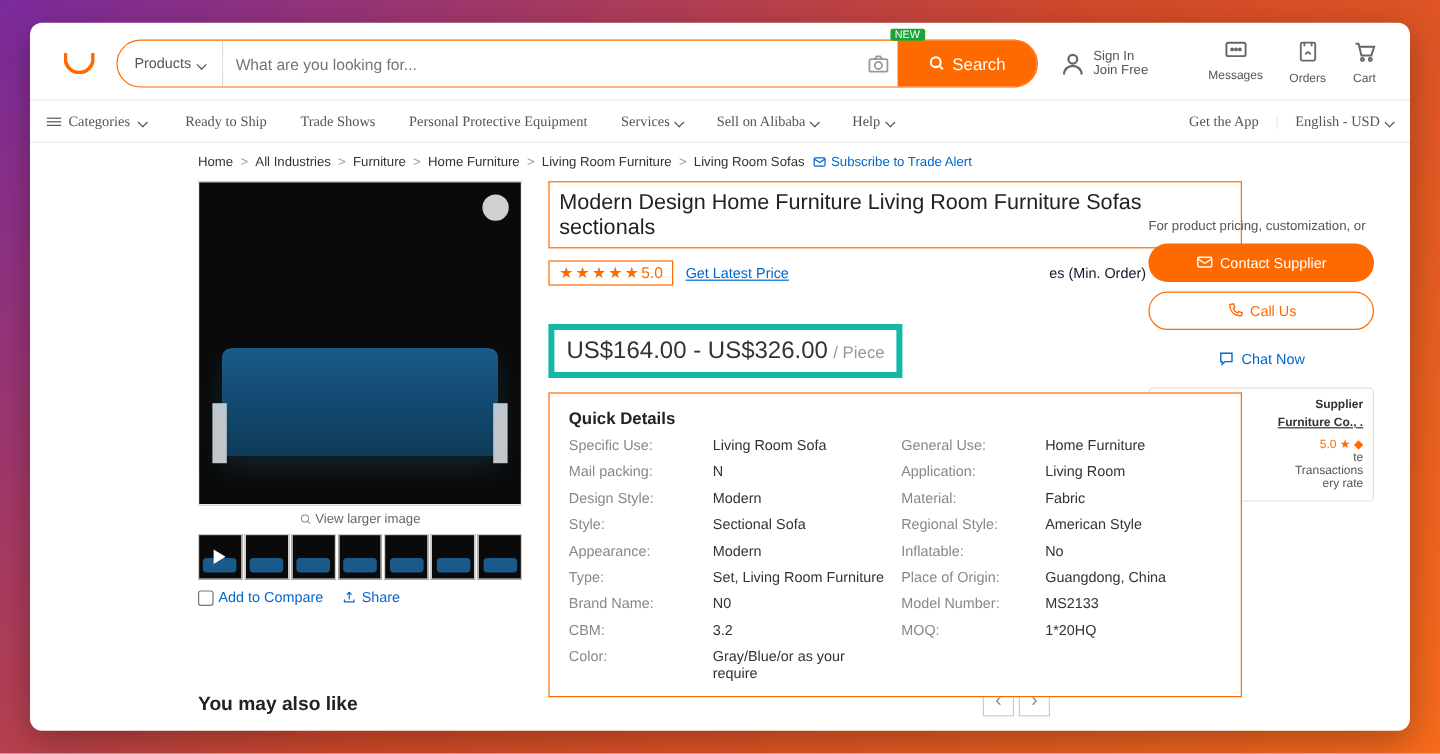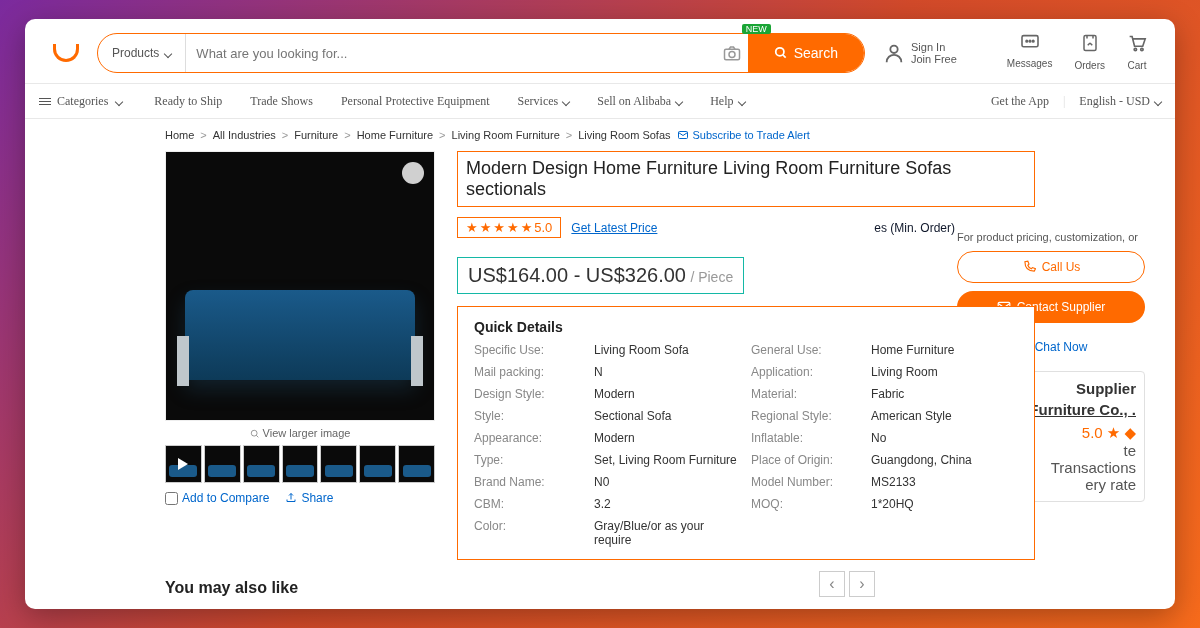--- a/index.html
+++ b/index.html
@@ -53,37 +53,37 @@
   .compare-row { display:flex; gap:16px; padding-top:8px; font-size:12px; }
   .compare-row .cb { color:#06c; cursor:pointer; display:flex; gap:4px; align-items:center;}
   .compare-row input { accent-color:#06c; }
   
   .detailcol { flex:1; position:relative; }
   .title-h { font-size:18px; color:#222; border:1px solid #ff6a00; padding:6px 8px; display:inline-block; }
   .row2 { margin-top:10px; display:flex; align-items:center; gap:10px; }
   .stars-box { border:1px solid #ff6a00; padding:2px 8px; font-size:13px; color:#ff6a00; display:inline-flex; gap:2px; align-items:center;}
   .link { color:#06c; font-size:12px; text-decoration:underline; cursor:pointer; }
   .minorder { color:#0f172a; font-size:12px; margin-left:auto; padding-right:80px;}
-  .price-box { border:1px solid #14b8a6; display:inline-block; padding:6px 10px; margin-top:19px; }
+  .price-box { border:5px solid #14b8a6; display:inline-block; padding:6px 10px; margin-top:32px; }
   .price-main { font-size:20px; color:#333; }
   .price-unit { font-size:14px; color:#999; }
   
   .qd { border:1px solid #ff6a00; margin-top:12px; padding:12px 16px; background:#fff; position:relative; z-index:3; }
   .qd h3 { font-size:14px; color:#222; margin-bottom:8px; }
   .qd-grid { display:grid; grid-template-columns: 110px 1fr 110px 1fr; row-gap:8px; column-gap:10px; font-size:12px; }
   .qd-grid .lbl { color:#888; }
   .qd-grid .val { color:#333; }
   
   .actioncol { position:absolute; right:30px; top:164px; width:188px; z-index:1; }
-  .act-note { font-size:11px; color:#555; margin-bottom:8px;margin-top:48px; }
+  .act-note { font-size:11px; color:#555; margin-bottom:8px; }
   .btn { display:flex; align-items:center; justify-content:center; gap:6px; height:32px; border-radius:16px; font-size:12px; cursor:pointer; margin-bottom:8px; }
   .btn-primary { background:#ff6a00; color:#fff; }
   .btn-outline { border:1px solid #ff6a00; color:#ff6a00; background:#fff;}
   .btn-plain { color:#06c; background:#fff; }
-  .supplier-card { border:1px solid #e0e0e0; border-radius:4px; padding:8px; font-size:15px; color:#555; background:#fff; }
+  .supplier-card { border:1px solid #e0e0e0; border-radius:4px; padding:8px; font-size:10px; color:#555; background:#fff; }
   .supplier-card .shead { font-weight:bold; color:#333; margin-bottom:4px; }
   .supplier-card .sname { color:#333; font-weight:bold; text-decoration:underline; margin-bottom:6px;}
   .supplier-card .rate { color:#ff6a00; }
   
   .youmay { position:absolute; bottom:12px; left:140px; font-size:16px; font-weight:bold; color:#222; }
   .arrows { position:absolute; bottom:12px; right:300px; display:flex; gap:4px;}
   .arrows .ar { width:26px; height:26px; border:1px solid #ccc; display:flex; align-items:center; justify-content:center; color:#888; cursor:pointer; background:#fff;}
   .chev::after{content:""; display:inline-block; width:5px;height:5px;border-right:1px solid currentColor;border-bottom:1px solid currentColor; transform:rotate(45deg); margin-left:2px; vertical-align:middle;}
   .burger{display:inline-flex;flex-direction:column;gap:2px;}
   .burger span{width:12px;height:1px;background:#555;}
@@ -316,32 +316,32 @@
             <div class="val">Gray/Blue/or as your require</div>
             <div class="lbl"></div>
             <div class="val"></div>
           </div>
       </div>
     </div>
   </div>
 
   <div class="actioncol">
     <div class="act-note">For product pricing, customization, or</div>
-    <div class="btn btn-outline">
-      <svg width="14" height="14" viewBox="0 0 24 24" fill="none" stroke="#ff6a00" stroke-width="2">
-          <path d="M5 3c0 10 6 16 16 16l2-4-5-2-2 2c-3-1-5-3-6-6l2-2-2-5z"></path>
-        </svg>
-      <span>Call Us</span>
-    </div>
     <div class="btn btn-primary">
       <svg width="14" height="12" viewBox="0 0 24 20" fill="none" stroke="#fff" stroke-width="2">
           <rect x="2" y="2" width="20" height="14" rx="2"></rect>
           <path d="M2 4l10 7 10-7"></path>
         </svg>
       <span>Contact Supplier</span>
+    </div>
+    <div class="btn btn-outline">
+      <svg width="14" height="14" viewBox="0 0 24 24" fill="none" stroke="#ff6a00" stroke-width="2">
+          <path d="M5 3c0 10 6 16 16 16l2-4-5-2-2 2c-3-1-5-3-6-6l2-2-2-5z"></path>
+        </svg>
+      <span>Call Us</span>
     </div>
     <div class="btn btn-plain">
       <svg width="14" height="14" viewBox="0 0 24 24" fill="none" stroke="#06c" stroke-width="2">
           <path d="M4 4h16v12H10l-4 4v-4H4z"></path>
         </svg>
       <span>Chat Now</span>
     </div>
     <div class="supplier-card">
       <div class="shead" style="text-align:right">Supplier</div>
       <div class="sname" style="text-align:right">Furniture Co., .</div>

